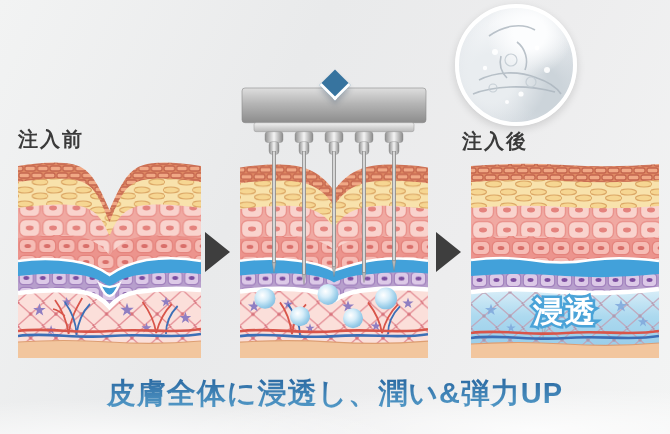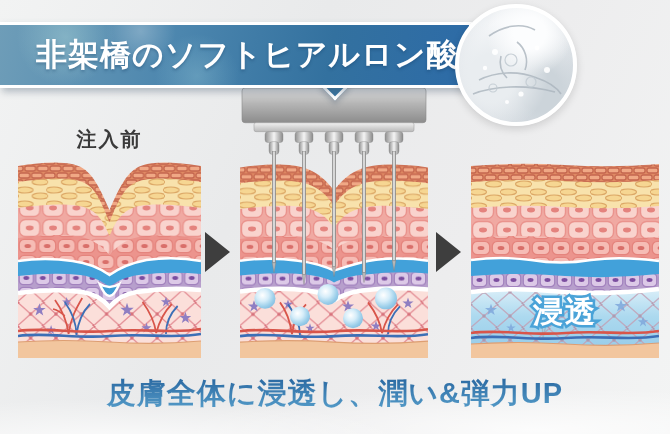--- a/index.html
+++ b/index.html
@@ -51,21 +51,21 @@
       radial-gradient(circle at 30% 60%, #e9edf0 0 22%, transparent 52%),
       radial-gradient(circle at 72% 72%, #ccd4da 0 18%, transparent 48%),
       radial-gradient(circle at 45% 35%, #f4f6f8 0 30%, transparent 70%),
       radial-gradient(circle at 50% 50%, #f0f2f4, #dbe0e5 68%, #c9d1d7 100%);
     box-shadow:0 3px 9px rgba(0,0,0,.14);
     z-index:6; overflow:hidden;
   }
   .photo-circle svg { width:100%; height:100%; display:block; }
   
   .panel-label {
-    position:absolute; text-align:center;
+    position:absolute; 
     font-size:20px; font-weight:bold; color:#3a3a3a; letter-spacing:2px;font-family:Liberation Serif, serif;
   }
   #label-before { left:18px; top:126px; width:183px; }
   #label-after  { left:462px; top:128px; width:188px; }
   
   .panel { position:absolute; z-index:2; }
   #panel-before { left:18px;  top:158px; width:183px; height:200px; }
   #panel-during { left:240px; top:86px;  width:188px; height:272px; }
   #panel-after  { left:462px; top:160px; width:188px; height:198px;margin-left:9px; }
   .panel svg { width:100%; height:100%; display:block; }
@@ -333,25 +333,23 @@
       <path d="M0,184 Q47,181 94,184 Q141,187 188,183 L188,198 L0,198 Z" fill="#f2c69e"></path>
       <path d="M0,184 Q47,181 94,184 Q141,187 188,183" fill="none" stroke="#dd9e72" stroke-width="1.2"></path>
       <text x="94" y="162" text-anchor="middle" font-size="30" font-weight="bold" fill="#ffffff" stroke="#4aa3d8" stroke-width="5" paint-order="stroke" style="letter-spacing:2px">浸透</text>
     </svg>
   </div>
 
   <div class="flow-arrow" id="arrow-1"></div>
   <div class="flow-arrow" id="arrow-2"></div>
 
   <div class="panel-label" id="label-before">注入前</div>
+  <div class="panel-label" id="label-after">注入後</div>
 
   <div class="banner-notch"></div>
-  <div class="banner">
-    <div class="banner-title">非架橋のソフトヒアルロン酸</div>
-  </div>
 
   <div class="photo-circle">
     <svg viewBox="0 0 114 114">
       <g fill="none" stroke="#aab4bd" stroke-width="1.6" opacity=".8">
         <path d="M30,28 C44,18 62,14 76,22"></path>
         <path d="M58,34 C66,40 70,52 66,62"></path>
         <path d="M20,72 C36,64 58,62 78,70 C90,74 98,80 102,86"></path>
         <path d="M14,86 C34,78 66,76 96,84"></path>
         <path d="M42,48 C40,56 42,64 48,70"></path>
       </g>

